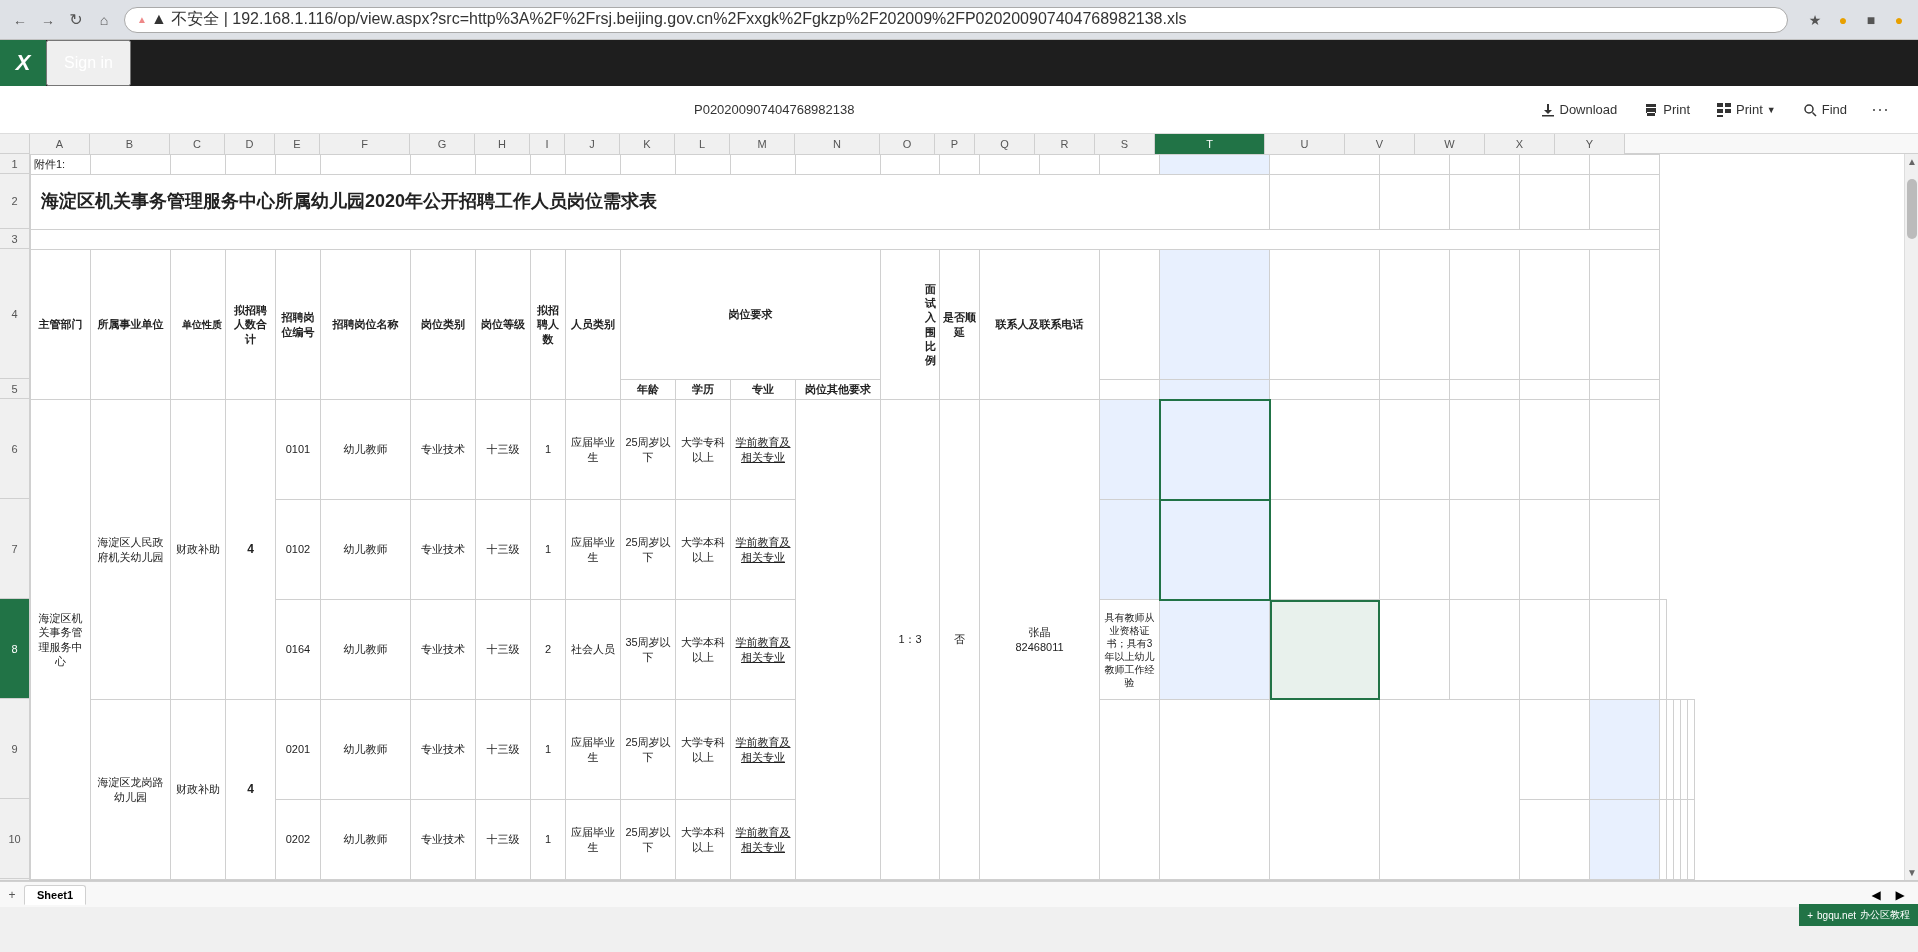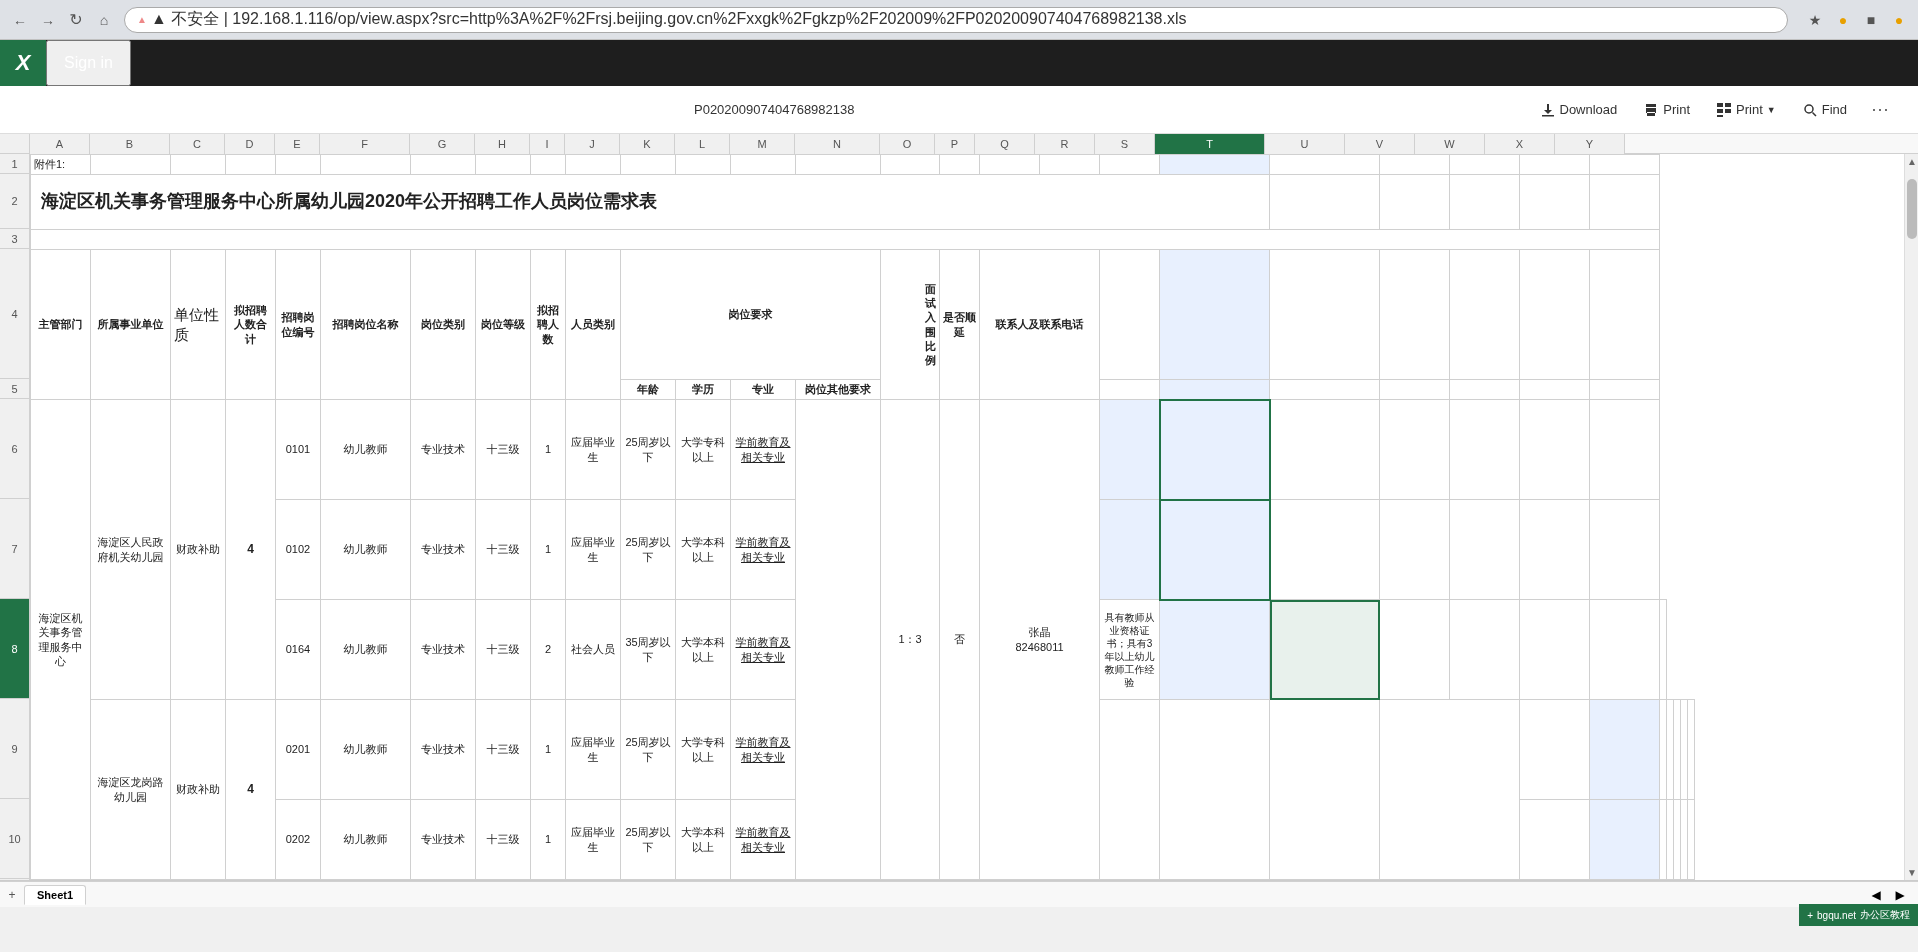--- a/index.html
+++ b/index.html
@@ -206,21 +206,21 @@
         <td></td>
       </tr>
 
       <tr style="height:20px;">
         <td colspan="25"></td>
       </tr>
 
       <tr style="height:130px;">
         <td rowspan="2" style="text-align:center;font-size:11px;font-weight:bold;">主管部门</td>
         <td rowspan="2" style="text-align:center;font-size:11px;font-weight:bold;">所属事业单位</td>
-        <td rowspan="2" style="text-align:left;font-size:15px;font-weight:normal;">单位性质</td>
+        <td rowspan="2" style="text-align:right;font-size:10px;font-weight:bold;">单位性质</td>
         <td rowspan="2" style="text-align:center;font-size:11px;font-weight:bold;">拟招聘人数合计</td>
         <td rowspan="2" style="text-align:center;font-size:11px;font-weight:bold;">招聘岗位编号</td>
         <td rowspan="2" style="text-align:center;font-size:11px;font-weight:bold;">招聘岗位名称</td>
         <td rowspan="2" style="text-align:center;font-size:11px;font-weight:bold;">岗位类别</td>
         <td rowspan="2" style="text-align:center;font-size:11px;font-weight:bold;">岗位等级</td>
         <td rowspan="2" style="text-align:center;font-size:11px;font-weight:bold;">拟招聘人数</td>
         <td rowspan="2" style="text-align:center;font-size:11px;font-weight:bold;">人员类别</td>
         <td colspan="4" style="text-align:center;font-size:11px;font-weight:bold;">岗位要求</td>
         <td rowspan="2" style="text-align:center;font-size:11px;font-weight:bold;padding-left:44px;">面试入围比例</td>
         <td rowspan="2" style="text-align:center;font-size:11px;font-weight:bold;">是否顺延</td>

